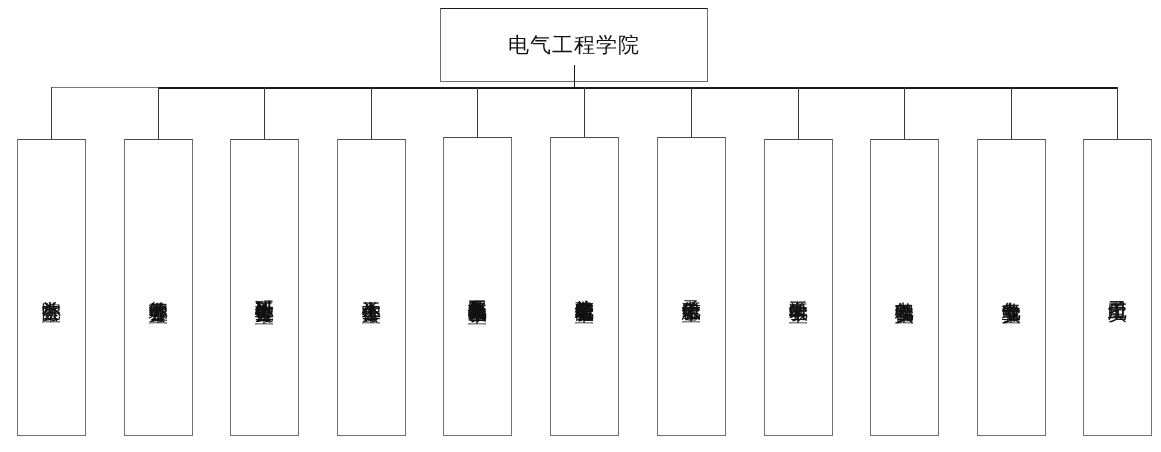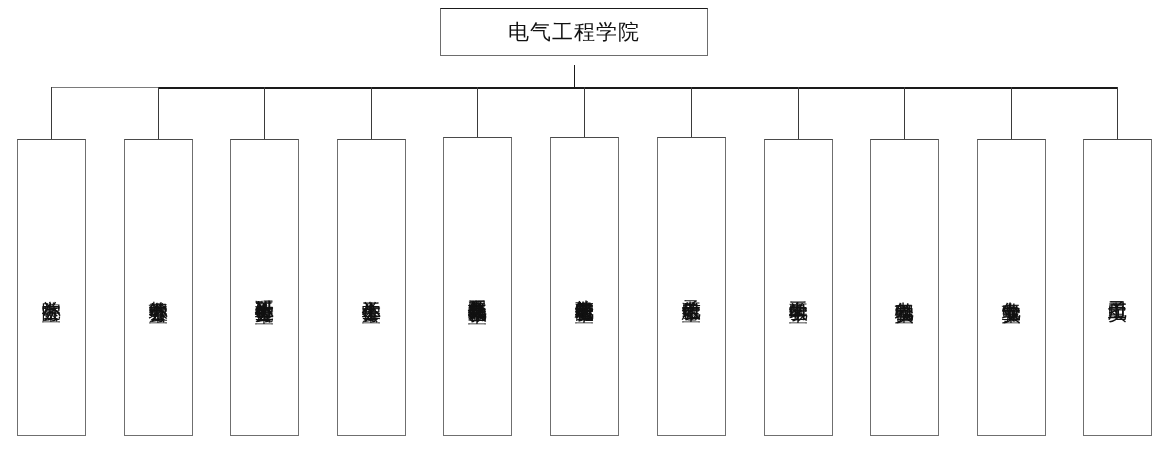--- a/index.html
+++ b/index.html
@@ -17,21 +17,21 @@
     background: #ffffff;
     overflow: hidden;
   }
 
   
   .root-node {
     position: absolute;
     left: 440px;
     top: 8px;
     width: 268px;
-    height: 48px;
+    height: 74px;
     border: 1px solid #6d6d6d;
     border-top-color: #1a1a1a;
     border-right-color: #6d6d6d;
     box-sizing: border-box;
     background: #ffffff;
     display: flex;
     align-items: center;
     justify-content: center;
   }
   .root-label {

